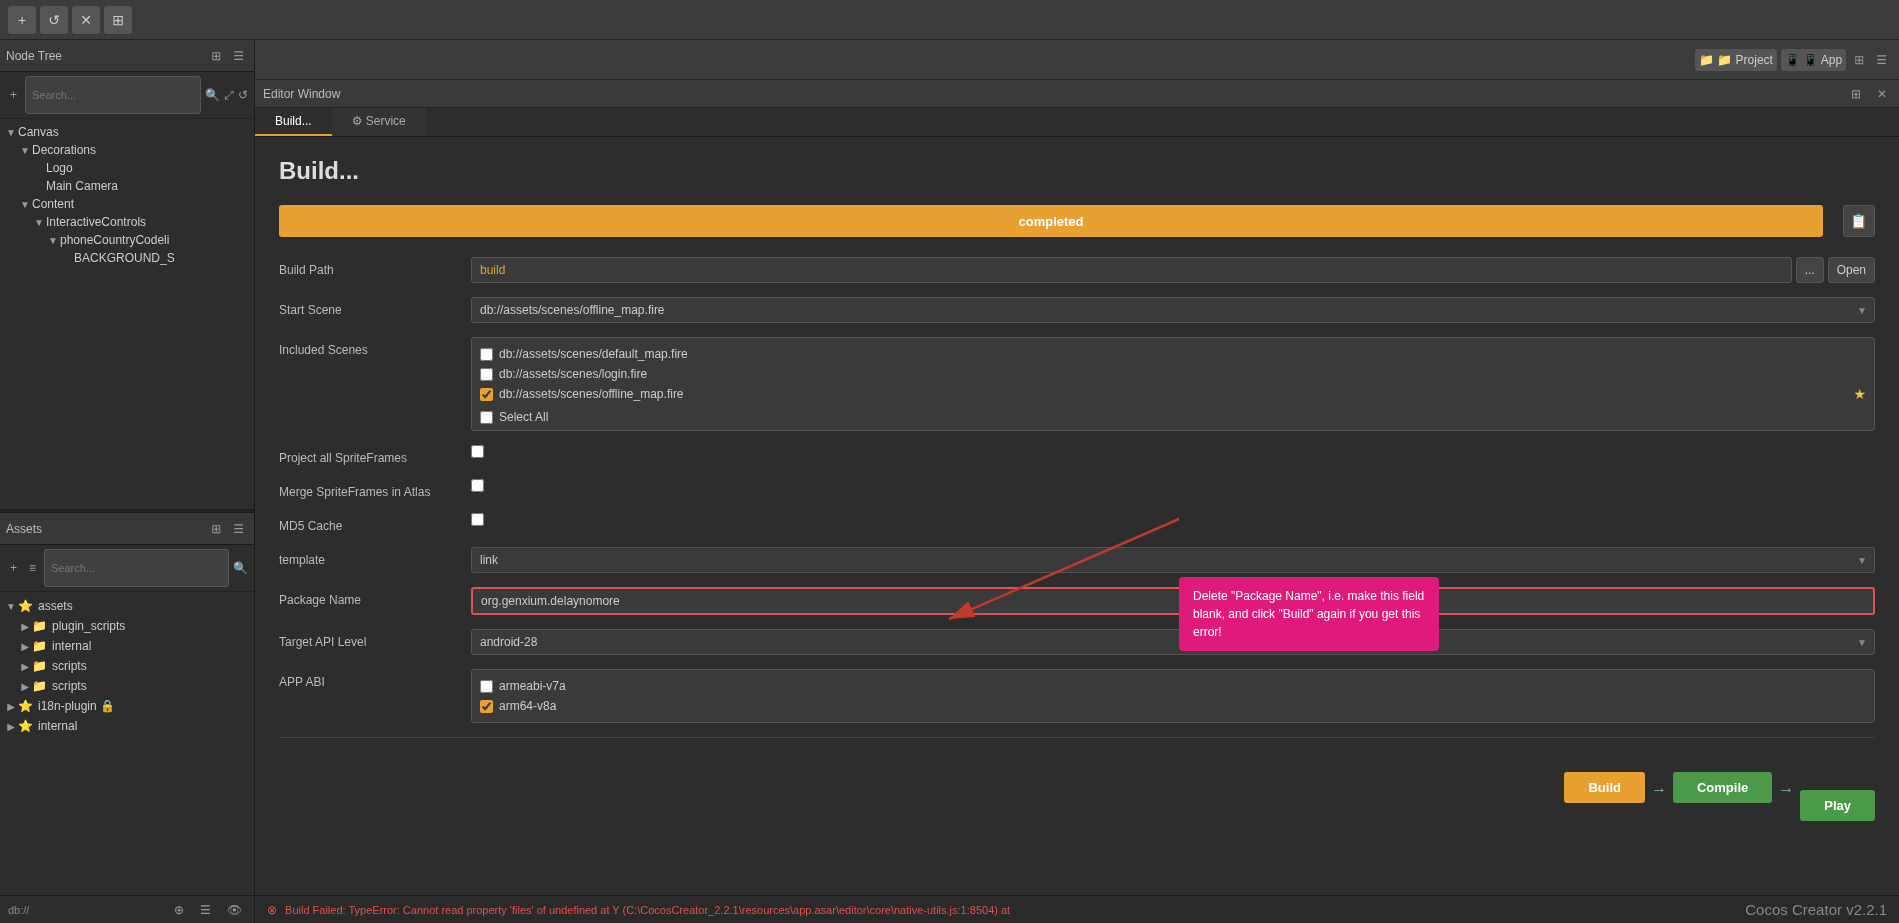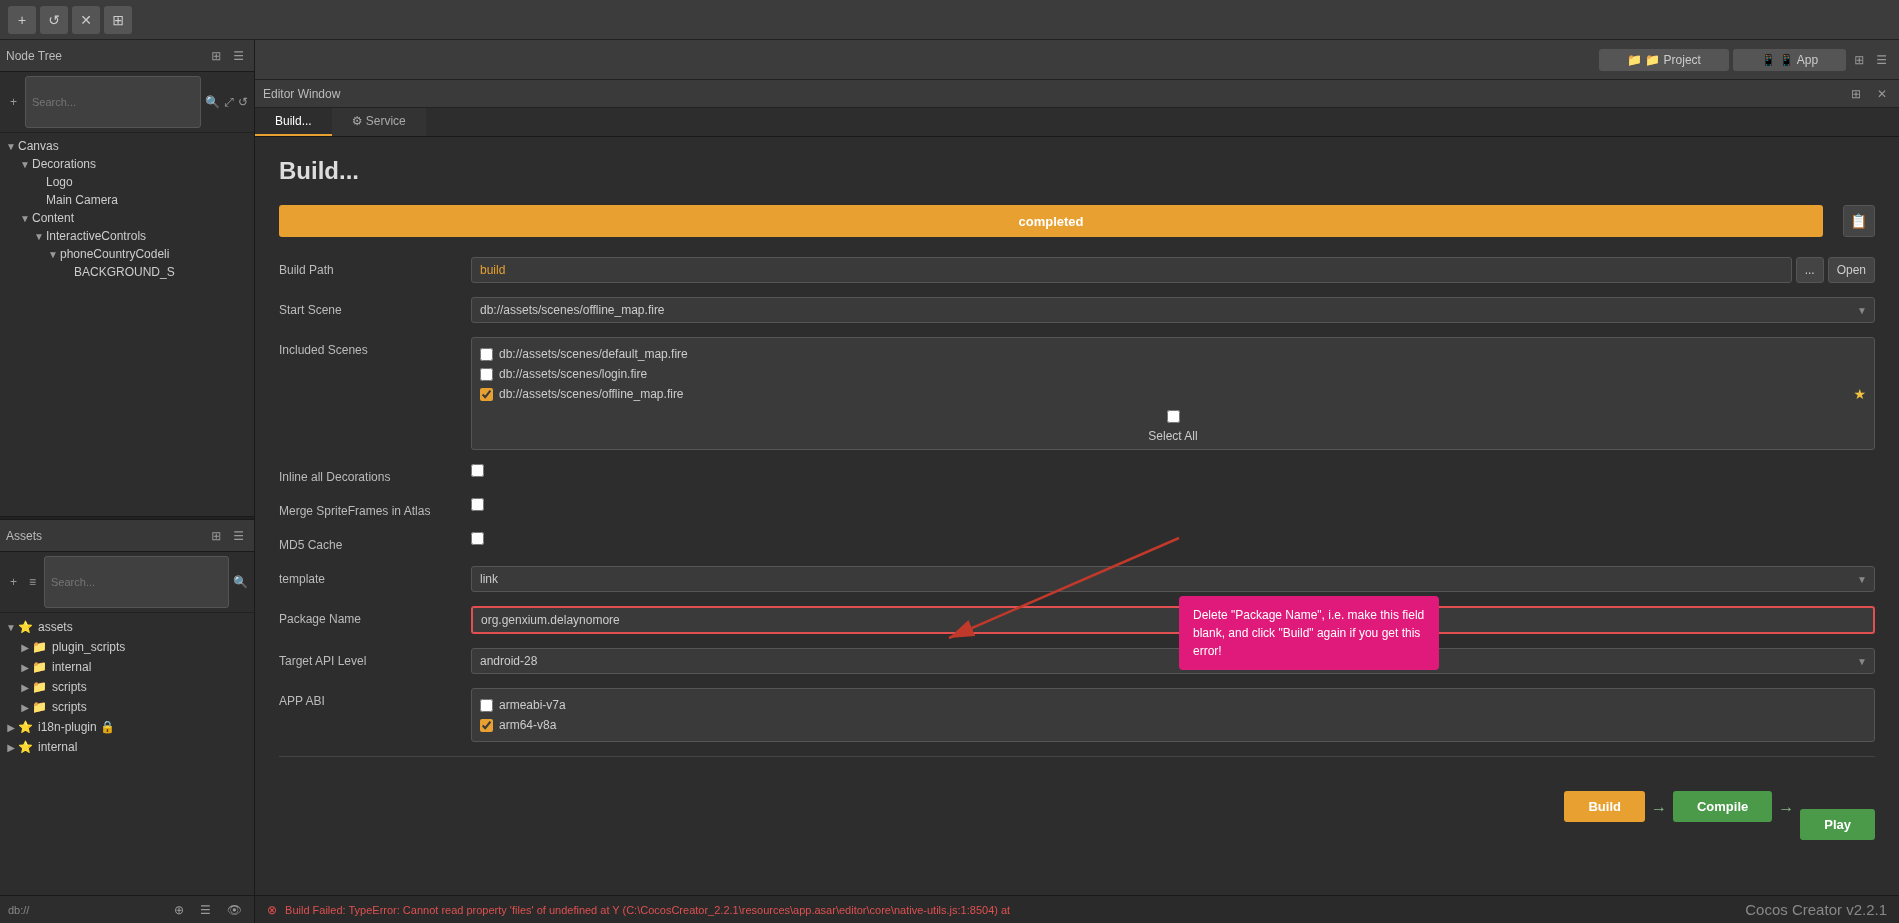--- a/index.html
+++ b/index.html
@@ -83,21 +83,21 @@
       padding: 4px 6px;
       gap: 4px;
       background: #2d2d2d;
       border-bottom: 1px solid #222;
     }
     .search-input {
       flex: 1;
       background: #404040;
       border: 1px solid #555;
       color: #ccc;
-      padding: 19px 6px;
+      padding: 12px 6px;
       border-radius: 3px;
       font-size: 11px;
     }
     .search-icon-btn {
       background: none;
       border: none;
       color: #999;
       cursor: pointer;
       font-size: 12px;
     }
@@ -194,21 +194,21 @@
       height: 40px;
       border-bottom: 1px solid #222;
       padding: 0 8px;
       gap: 4px;
       justify-content: flex-end;
     }
     .right-tab-btn {
       background: #555;
       border: none;
       color: #ccc;
-      padding: 4px 28px;
+      padding: 4px 4px;
       border-radius: 3px;
       cursor: pointer;
       font-size: 12px;
     }
 
     
     .editor-window {
       flex: 1;
       display: flex;
       flex-direction: column;
@@ -411,21 +411,20 @@
       align-items: center;
       justify-content: space-between;
     }
     .select-all-row {
       display: flex;
       align-items: center;
       gap: 6px;
       margin-top: 6px;
       color: #ccc;
       font-size: 12px;
-      flex-direction: column;
     }
 
     .single-checkbox {
       display: flex;
       align-items: center;
     }
     .single-checkbox input[type="checkbox"] {
       accent-color: #e8a030;
       cursor: pointer;
     }
@@ -738,21 +737,21 @@
               </div>
               <div class="select-all-row">
                 <input type="checkbox" style="">
                 <span>Select All</span>
               </div>
             </div>
           </div>
         </div>
 
         <div class="form-row">
-          <div class="form-label">Inline all Decorations</div>
+          <div class="form-label">Project all SpriteFrames</div>
           <div class="form-control">
             <div class="single-checkbox">
               <input type="checkbox" style="">
             </div>
           </div>
         </div>
 
         <div class="form-row">
           <div class="form-label">Merge SpriteFrames in Atlas</div>
           <div class="form-control">

